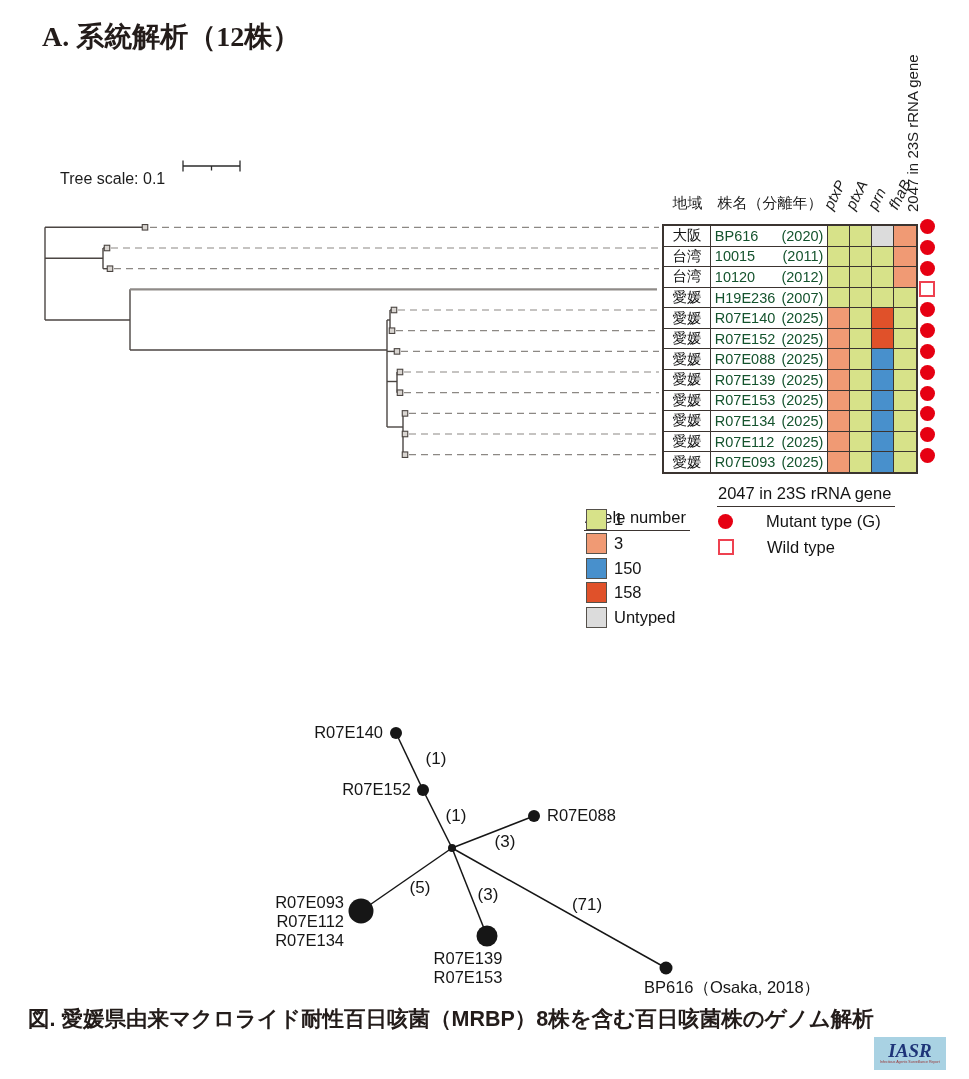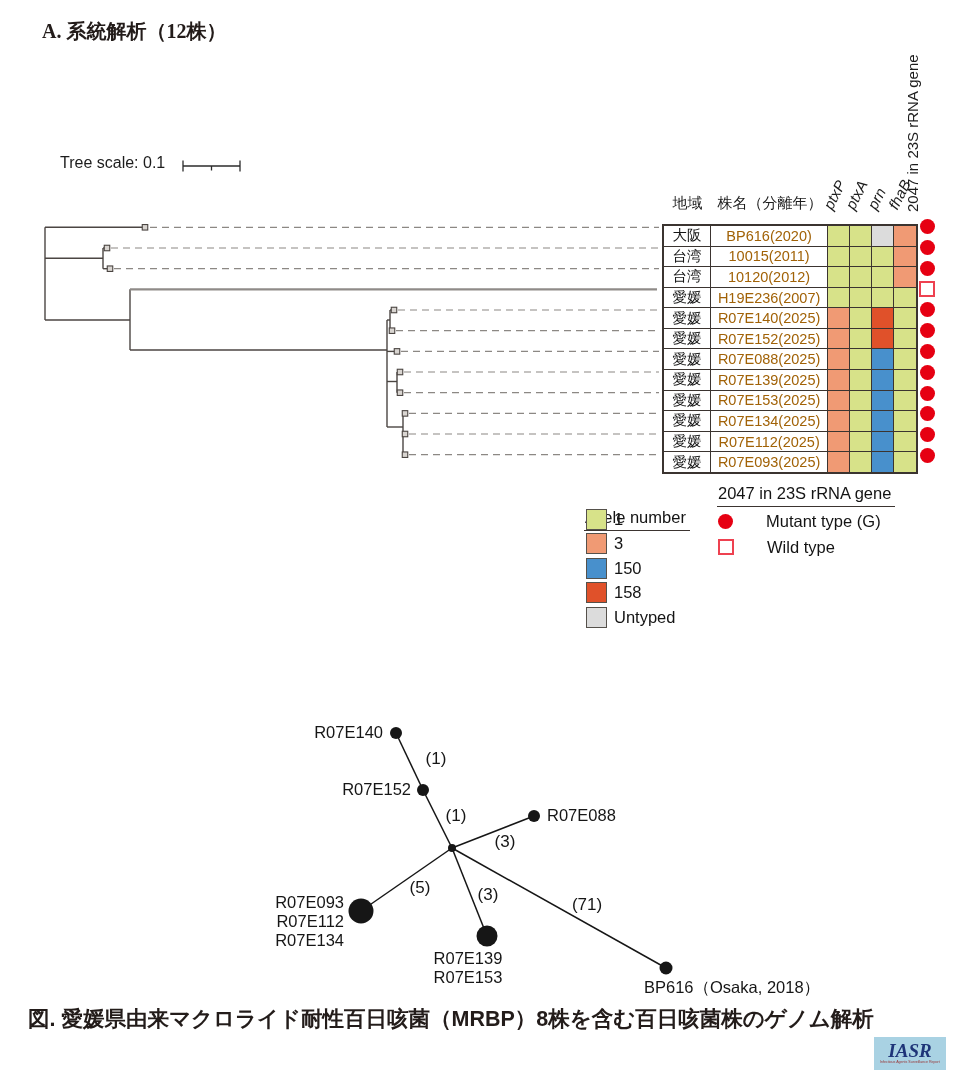--- a/index.html
+++ b/index.html
@@ -1,32 +1,32 @@
 <!DOCTYPE html>
 <html><head>
 <meta charset="utf-8">
 <style>
   html,body{margin:0;padding:0;background:#ffffff;}
   #stage{position:relative;width:969px;height:1079px;background:#ffffff;overflow:hidden;
          font-family:"Liberation Sans","DejaVu Sans",sans-serif;color:#231c1a;}
   .abs{position:absolute;}
   .panel-title{font-family:"Liberation Serif","DejaVu Serif",serif;font-weight:bold;
-               font-size:20px;color:#231c1a;white-space:nowrap;}
-  #tree-scale-label{left:60px;top:154px;font-size:16px;color:#1c1c1c;white-space:nowrap;}
+               font-size:28px;color:#231c1a;white-space:nowrap;}
+  #tree-scale-label{left:60px;top:170px;font-size:16px;color:#1c1c1c;white-space:nowrap;}
   #fig-svg{left:0;top:0;}
   
   #allele-table{left:662px;top:216px;width:256px;height:250px;border:2px solid #3b3430;
                 box-sizing:border-box;display:flex;flex-direction:column;background:#fff;margin-top:8px;}
   .t-row{flex:1;display:flex;border-bottom:1.4px solid #3b3430;box-sizing:border-box;}
   .t-row:last-child{border-bottom:none;}
   .c-region{width:47px;box-sizing:border-box;border-right:1.4px solid #3b3430;
             display:flex;align-items:center;justify-content:center;font-size:14.5px;color:#141414;}
   .c-strain{width:118px;box-sizing:border-box;border-right:1.4px solid #3b3430;
-            display:flex;align-items:center;justify-content:center;
-            padding:0 4px 0 4px;font-size:14.5px;color:#a16207;white-space:nowrap;}
+            display:flex;align-items:center;justify-content:space-between;
+            padding:0 4px 0 4px;font-size:14.5px;color:#14532d;white-space:nowrap;}
   .c-allele{width:22px;box-sizing:border-box;border-right:1.4px solid #3b3430;}
   .c-allele:last-child{border-right:none;}
   
   #marker-col{left:914px;top:216px;width:26px;height:250px;display:flex;flex-direction:column;}
   .m-row{flex:1;display:flex;align-items:center;justify-content:center;}
   .m-circle{width:15px;height:15px;border-radius:50%;}
   .m-wild{width:12px;height:12px;border:2.6px solid #ee4150;background:#fff;}
   
   .tbl-head{top:192px;height:22px;line-height:22px;text-align:center;font-size:15px;color:#1c1c1c;white-space:nowrap;}
   .gene-head{top:212px;width:0;height:0;}

